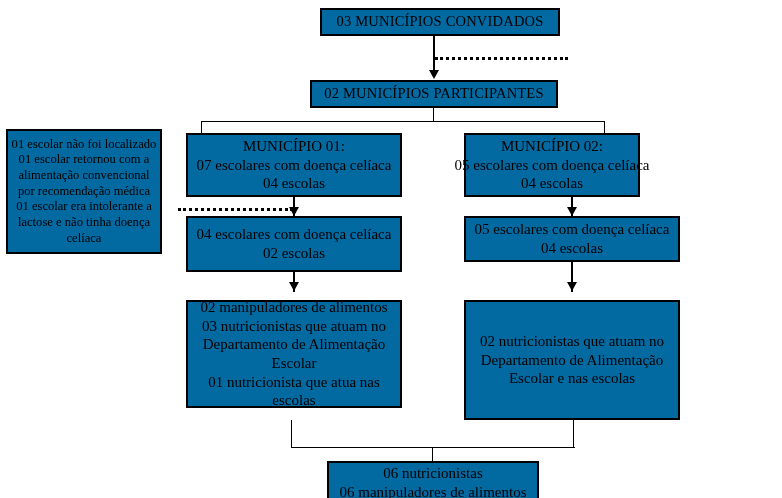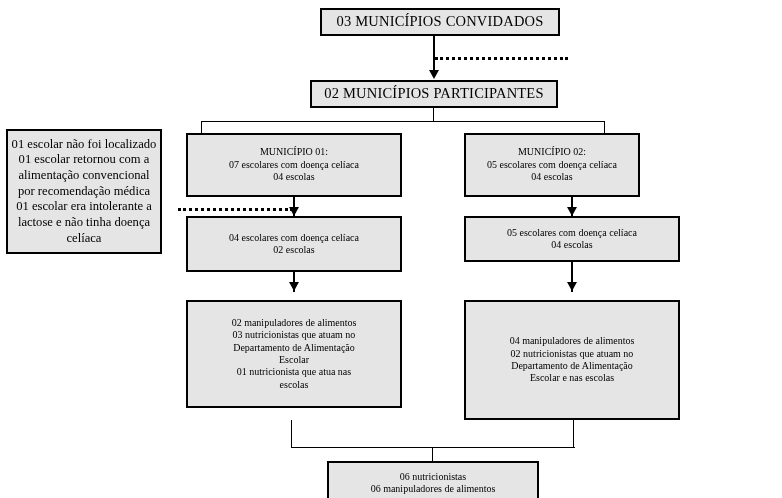--- a/index.html
+++ b/index.html
@@ -17,33 +17,33 @@
     height: 498px;
     background: #ffffff;
     overflow: hidden;
   }
 
   
   .box {
     position: absolute;
     box-sizing: border-box;
     border: 2px solid #000000;
-    background: #e5e5e5;
+    background: #0369a1;
     display: flex;
     flex-direction: column;
     align-items: center;
     justify-content: center;
     text-align: center;
     line-height: 1.24;
     z-index: 3;
   }
   .box .ln { display: block; white-space: nowrap; }
 
   .t-caps { font-size: 14.5px; letter-spacing: 0.2px; }
-  .t-norm { font-size: 10px; }
+  .t-norm { font-size: 15px; }
   .t-small { font-size: 12.6px; }
 
   
   .ln-v, .ln-h {
     position: absolute;
     background: #000000;
     z-index: 1;
   }
   .ln-v { width: 1.6px; }
   .ln-h { height: 1.6px; }
@@ -142,21 +142,20 @@
   <div class="box t-norm" style="left:186px; top:300px; width:216px; height:108px;">
     <span class="ln">02 manipuladores de alimentos</span>
     <span class="ln">03 nutricionistas que atuam no</span>
     <span class="ln">Departamento de Alimentação</span>
     <span class="ln">Escolar</span>
     <span class="ln">01 nutricionista que atua nas</span>
     <span class="ln">escolas</span>
   </div>
 
   <div class="box t-norm" style="left:464px; top:300px; width:216px; height:120px;">
-    <span class="ln">04 manipuladores de alimentos</span>
     <span class="ln">02 nutricionistas que atuam no</span>
     <span class="ln">Departamento de Alimentação</span>
     <span class="ln">Escolar e nas escolas</span>
   </div>
 
   <div class="ln-v thin" style="left:291px; top:420px; height:28px;"></div>
   <div class="ln-v thin" style="left:573px; top:420px; height:28px;"></div>
   <div class="ln-h thin" style="left:291px; top:447px; width:284px;"></div>
   <div class="ln-v thin" style="left:432px; top:447px; height:15px;"></div>
 

